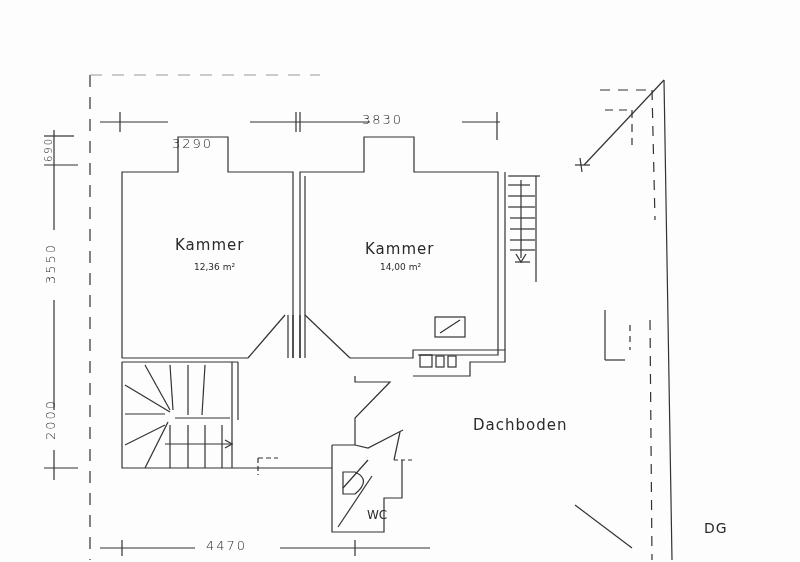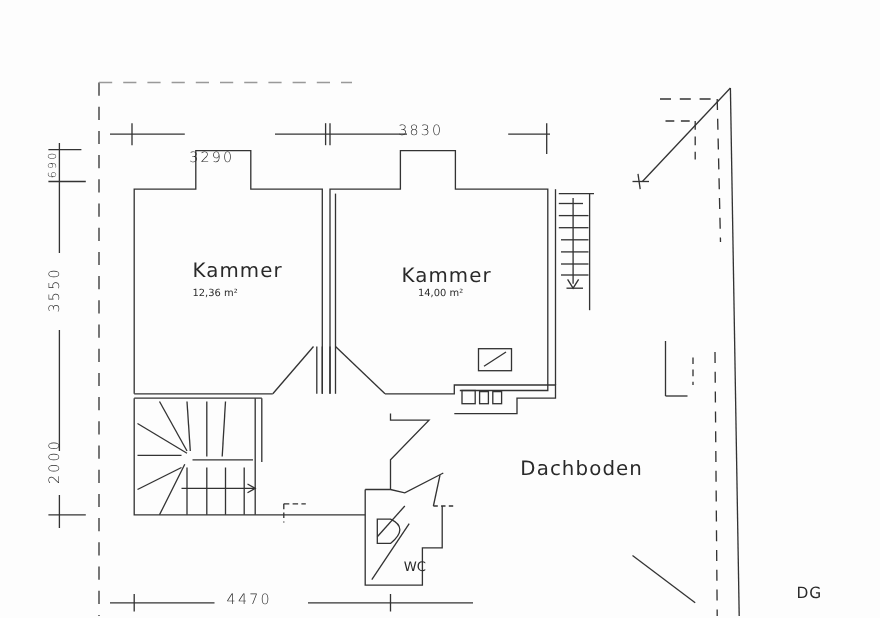--- a/index.html
+++ b/index.html
@@ -1,21 +1,21 @@
 <!DOCTYPE html>
 <html><head>
   <meta charset="utf-8">
   <style>
     html, body { margin:0; padding:0; background:#ffffff; }
     .canvas { position:relative; width:800px; height:562px; background:#fdfdfd; overflow:hidden; }
     svg.plan { position:absolute; left:0; top:0; width:800px; height:562px; }
     .lbl { position:absolute; font-family:"DejaVu Sans", sans-serif; color:#2a2a2a; white-space:nowrap; }
     .dim { font-size:13px; letter-spacing:2px; font-weight:300; }
     .vdim { transform:rotate(-90deg); transform-origin:center center; }
-    .room { font-size:18px; letter-spacing:1px; }
+    .room { font-size:15px; letter-spacing:1px; }
     .area { font-size:9px; }
     .credit { position:absolute; right:4px; bottom:3px; font-family:"Liberation Sans", sans-serif; font-size:10.5px; color:#222; background:rgba(255,255,255,0.6); }
   </style>
 </head>
 <body>
 
 <div class="canvas">
   <svg class="plan" viewBox="0 0 800 562" fill="none" stroke="#333" stroke-width="1.2">
 
     <line x1="90" y1="75" x2="90" y2="560" stroke-dasharray="12,10"></line>
@@ -124,20 +124,20 @@
   </svg>
 
   <span class="lbl dim" style="left:172px;top:112px;margin-top:24px;">3290</span>
   <span class="lbl dim" style="left:362px;top:112px;text-align:center;">3830</span>
   <span class="lbl dim vdim" style="left:36px;top:144px;font-size:10px;">690</span>
   <span class="lbl dim vdim" style="left:30px;top:256px;">3550</span>
   <span class="lbl dim vdim" style="left:30px;top:412px;">2000</span>
   <span class="lbl dim" style="left:206px;top:538px;text-align:right;">4470</span>
 
   <span class="lbl room" style="left:175px;top:236px;">Kammer</span>
-  <span class="lbl area" style="left:175px;top:262px;">12,36 m²</span>
+  <span class="lbl area" style="left:194px;top:262px;">12,36 m²</span>
   <span class="lbl room" style="left:365px;top:240px;">Kammer</span>
   <span class="lbl area" style="left:380px;top:262px;">14,00 m²</span>
   <span class="lbl room" style="left:473px;top:416px;">Dachboden</span>
   <span class="lbl area" style="left:347px;top:508px;font-size:12px;padding-left:20px;">WC</span>
-  <span class="lbl room" style="left:724px;top:520px;font-size:14px;margin-top:12px;">DG</span>
+  <span class="lbl room" style="left:704px;top:520px;font-size:14px;">DG</span>
 
 </div>
 
 </body></html>

